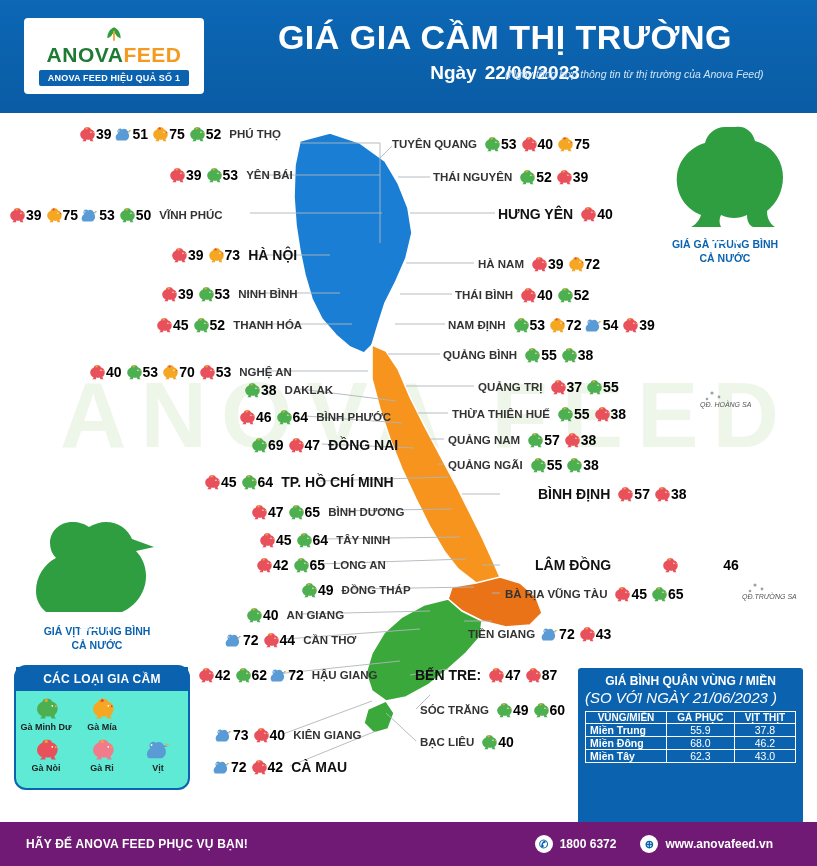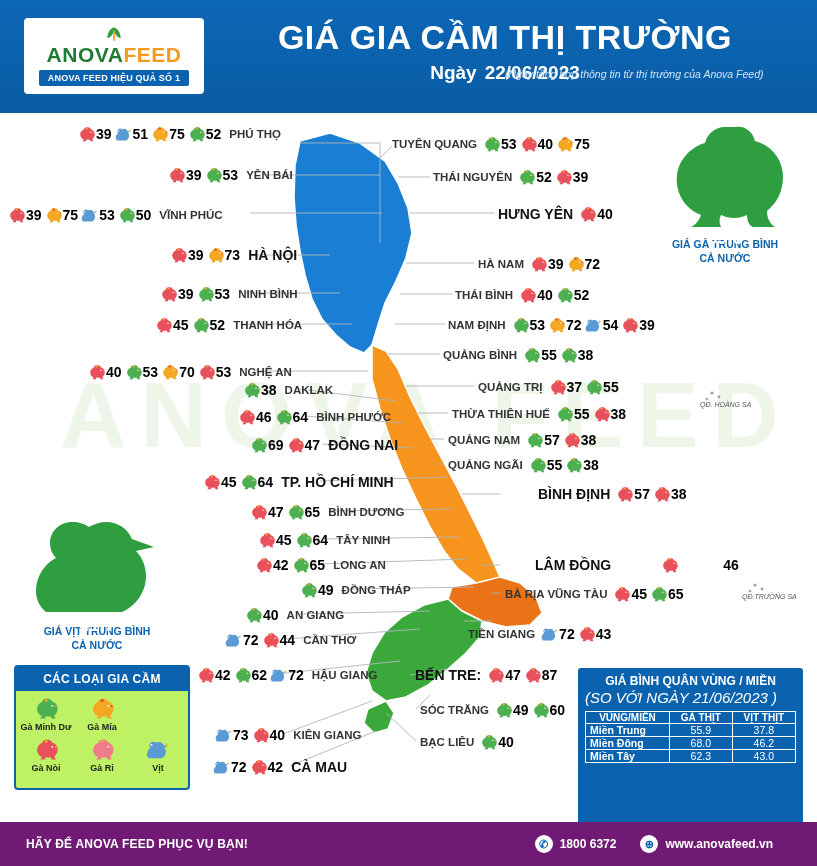--- a/index.html
+++ b/index.html
@@ -72,21 +72,21 @@
     position:absolute; font-size:18px; font-weight:bold; color:#ffffff;margin-top:47px;
   }
   .stat .cap {
     font-size:10.5px; font-weight:bold; color:#0b63b0; line-height:1.35; text-align:center;
   }
   .tri-up { width:0;height:0;border-left:9px solid transparent;border-right:9px solid transparent;border-bottom:11px solid #2f9e41; }
 
   
   .legend {
     position:absolute; left:14px; top:552px; width:176px; height:125px;
-    border:2px solid #0b63b0; border-radius:4px; background:#bef264;
+    border:2px solid #0b63b0; border-radius:12px; background:#5eead4;
   }
   .legend-title {
     background:#0b63b0; color:#fff; font-size:12px; font-weight:bold;
     text-align:center; padding:5px 0; letter-spacing:0.3px;
   }
   .legend-grid { display:flex; flex-wrap:wrap; padding:4px 2px 0 2px; }
   .legend-cell { width:33.33%; text-align:center; padding:2px 0 4px 0; }
   .legend-cell .nm { font-size:9px; font-weight:bold; color:#222; margin-top:1px; }
 
   
@@ -939,21 +939,21 @@
         </div>
     </div>
 
     <div class="tbl">
       <div class="tbl-h1">GIÁ BÌNH QUÂN VÙNG / MIỀN</div>
       <div class="tbl-h2">(SO VỚI NGÀY 21/06/2023  )</div>
       <table>
         <thead>
           <tr>
             <th>VÙNG/MIỀN</th>
-            <th>GÀ THỊT</th>
+            <th>GÀ PHỤC</th>
             <th>VỊT THỊT</th>
           </tr>
         </thead>
         <tbody id="tbody">
             <tr>
               <td class="first">Miền Trung</td>
               <td class="num">55.9</td>
               <td class="num">37.8</td>
             </tr>
             <tr>

